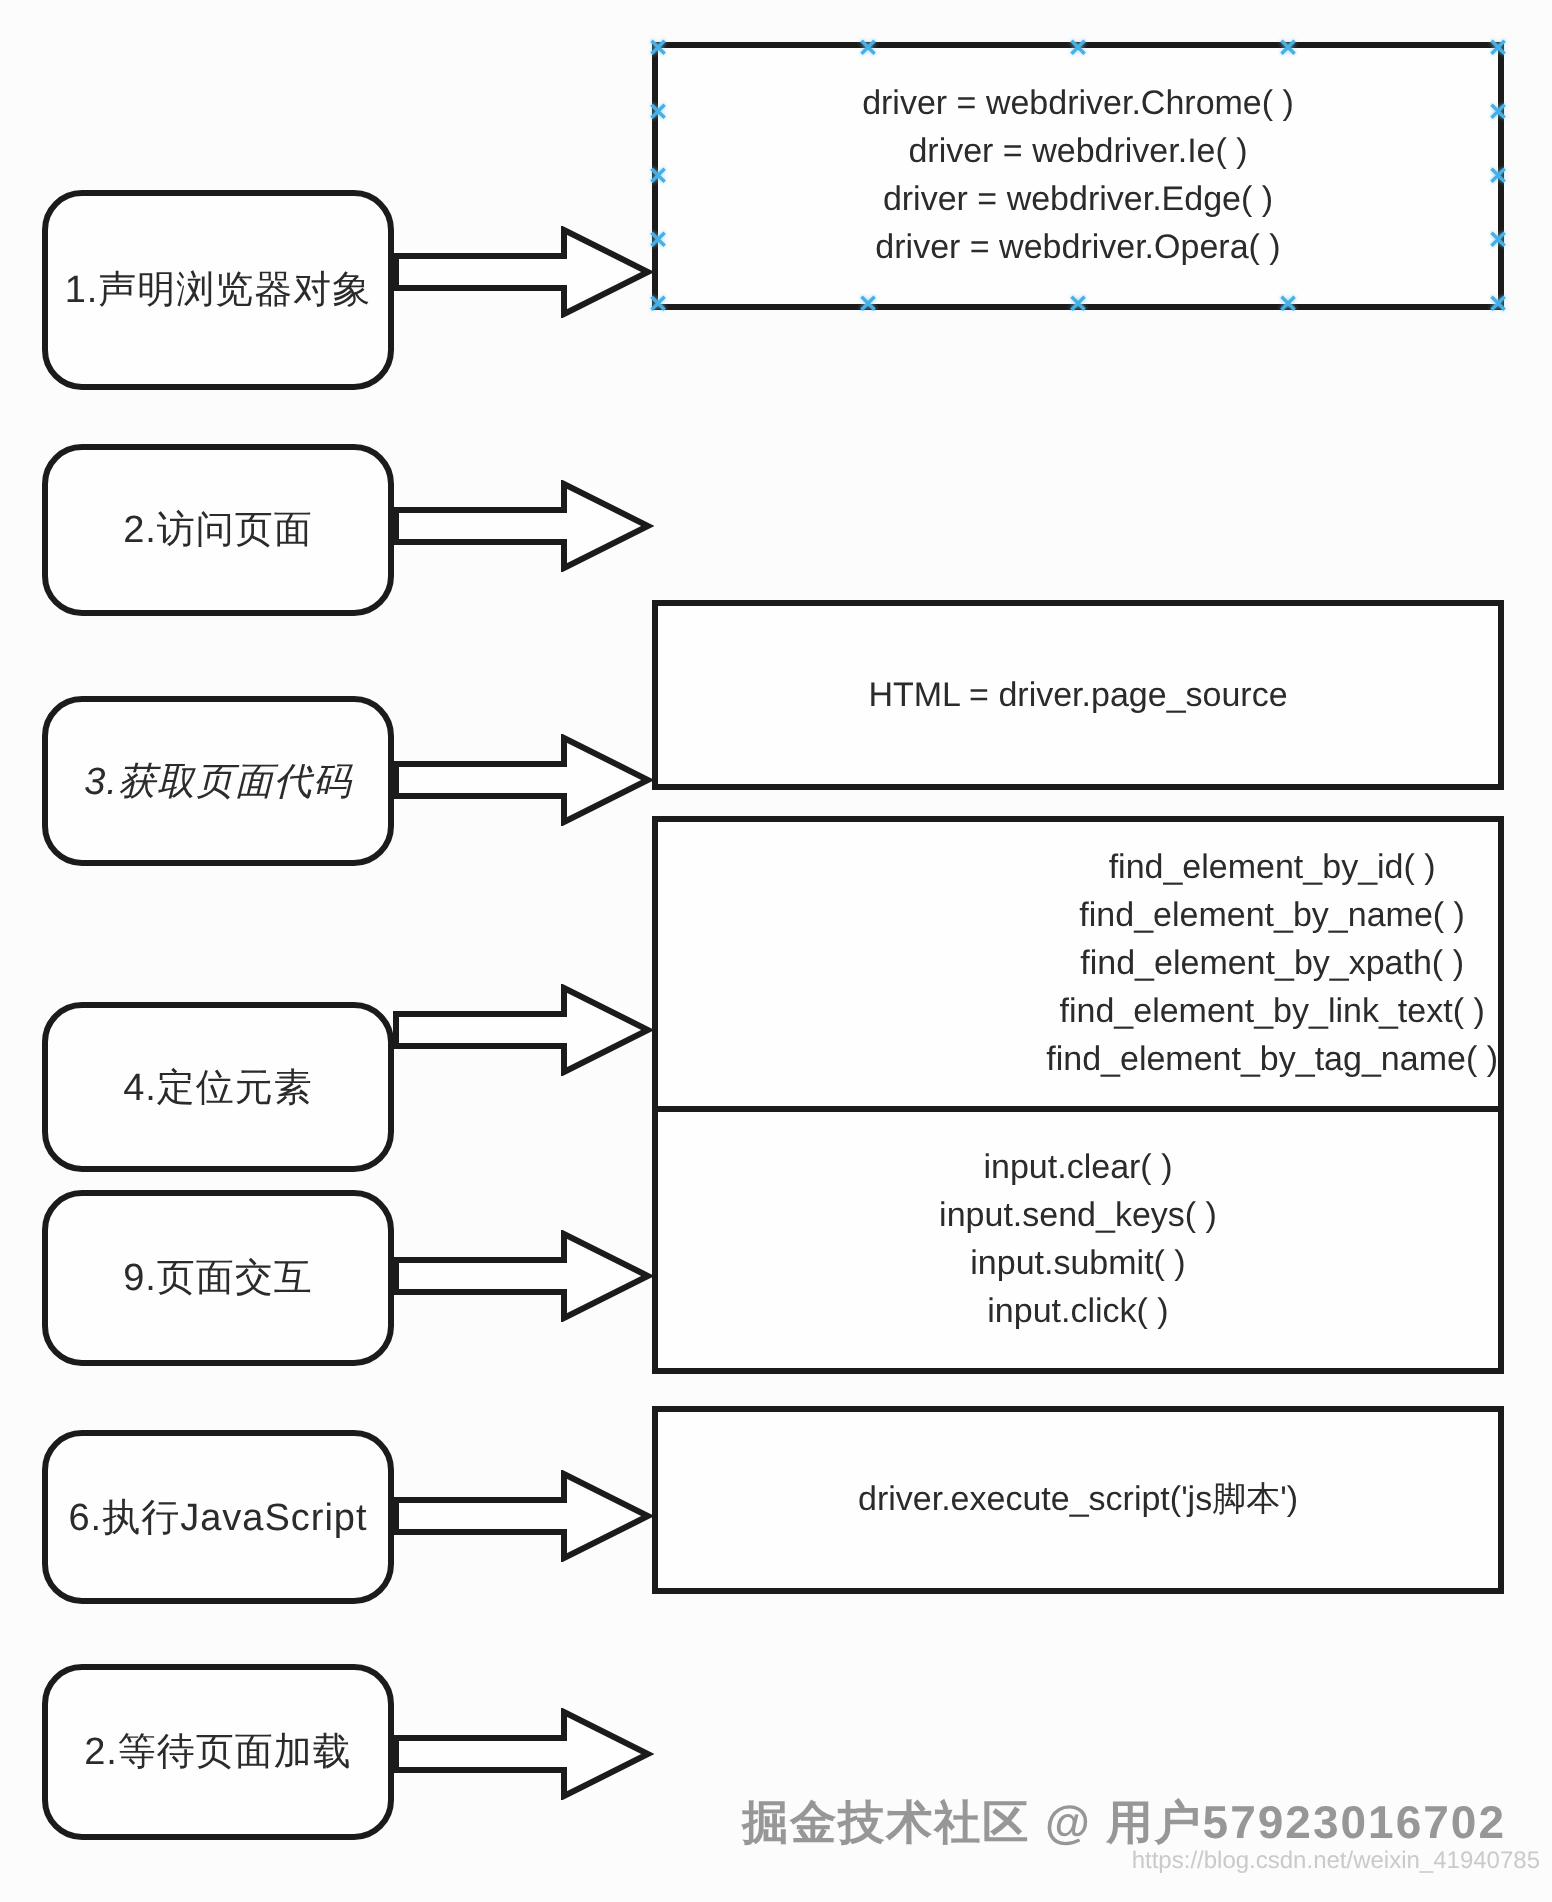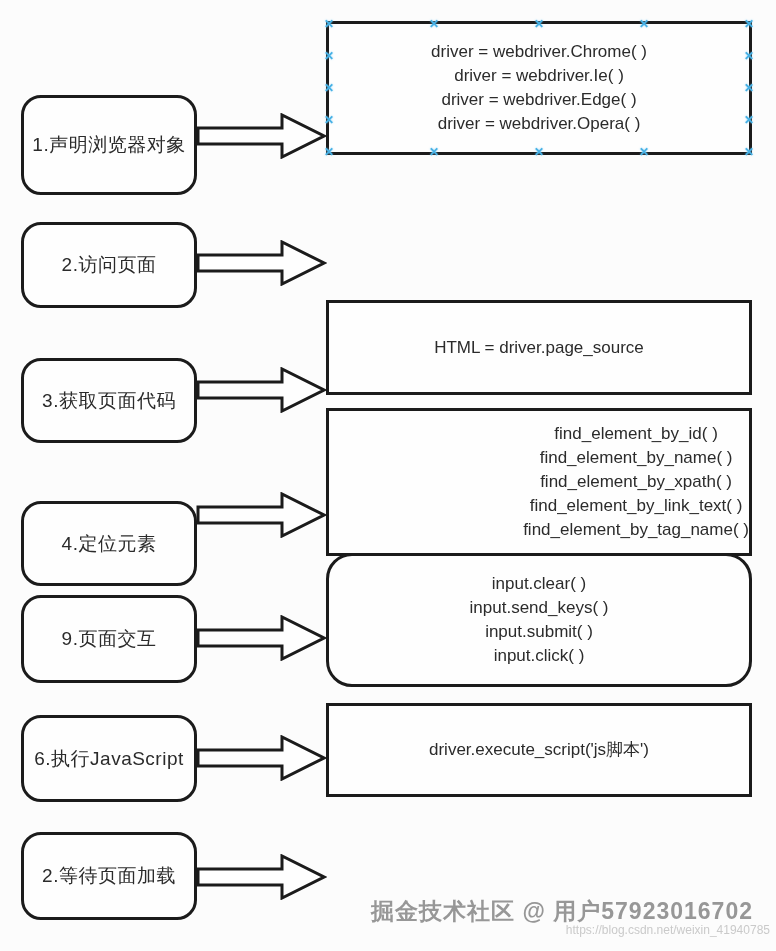--- a/index.html
+++ b/index.html
@@ -74,21 +74,21 @@
     <i class="handle" style="left:100%;top:100%">✕</i>
   </div>
 
   <div class="lbox" style="top:222px;height:86px;">
     <span>2.访问页面</span>
   </div>
   <svg class="arrow" style="top:240px;" viewBox="0 0 131 46" aria-hidden="true">
     <polygon points="2,15 86,15 86,2 128,23 86,44 86,31 2,31"></polygon>
   </svg>
 
-  <div class="lbox" style="top:358px;height:85px;">
+  <div class="lbox" style="top:348px;height:85px;font-style:italic;">
     <span>3.获取页面代码</span>
   </div>
   <svg class="arrow" style="top:367px;" viewBox="0 0 131 46" aria-hidden="true">
     <polygon points="2,15 86,15 86,2 128,23 86,44 86,31 2,31"></polygon>
   </svg>
   <div class="rbox" style="top:300px;height:95px;">
     <div class="code">HTML = driver.page_source</div>
   </div>
 
   <div class="lbox" style="top:473px;height:85px;margin-top:28px;">
@@ -104,21 +104,21 @@
 find_element_by_link_text( )
 find_element_by_tag_name( )</div>
   </div>
 
   <div class="lbox" style="top:595px;height:88px;">
     <span>9.页面交互</span>
   </div>
   <svg class="arrow" style="top:615px;" viewBox="0 0 131 46" aria-hidden="true">
     <polygon points="2,15 86,15 86,2 128,23 86,44 86,31 2,31"></polygon>
   </svg>
-  <div class="rbox" style="top:553px;height:134px;border-radius:26px;">
+  <div class="rbox" style="top:553px;height:134px;">
     <div class="code">input.clear( )
 input.send_keys( )
 input.submit( )
 input.click( )</div>
   </div>
 
   <div class="lbox" style="top:715px;height:87px;">
     <span>6.执行JavaScript</span>
   </div>
   <svg class="arrow" style="top:735px;" viewBox="0 0 131 46" aria-hidden="true">

